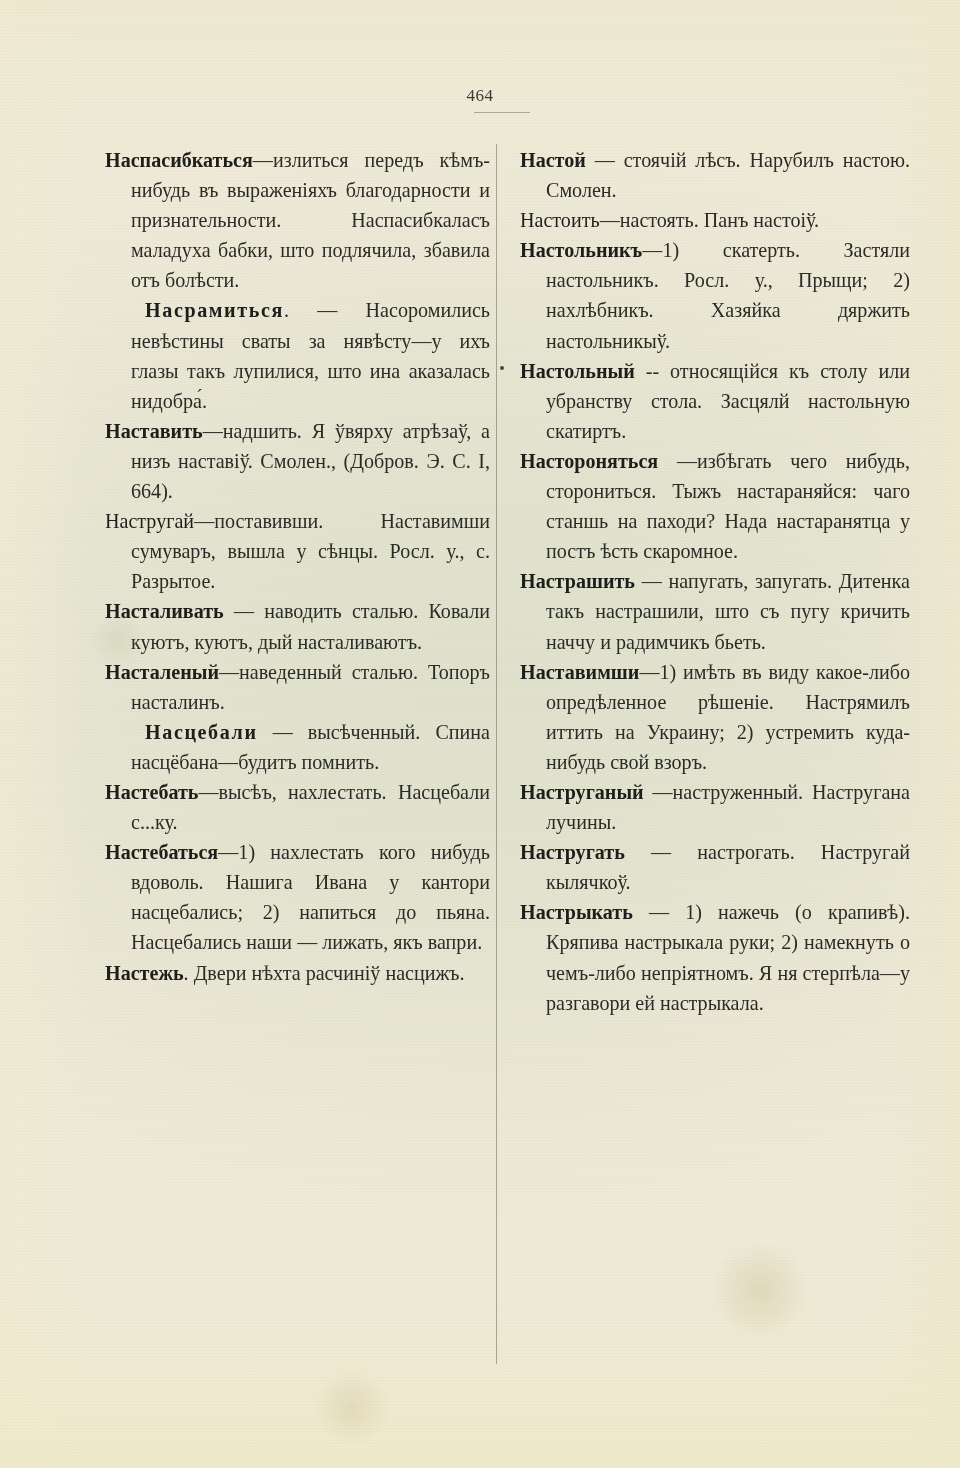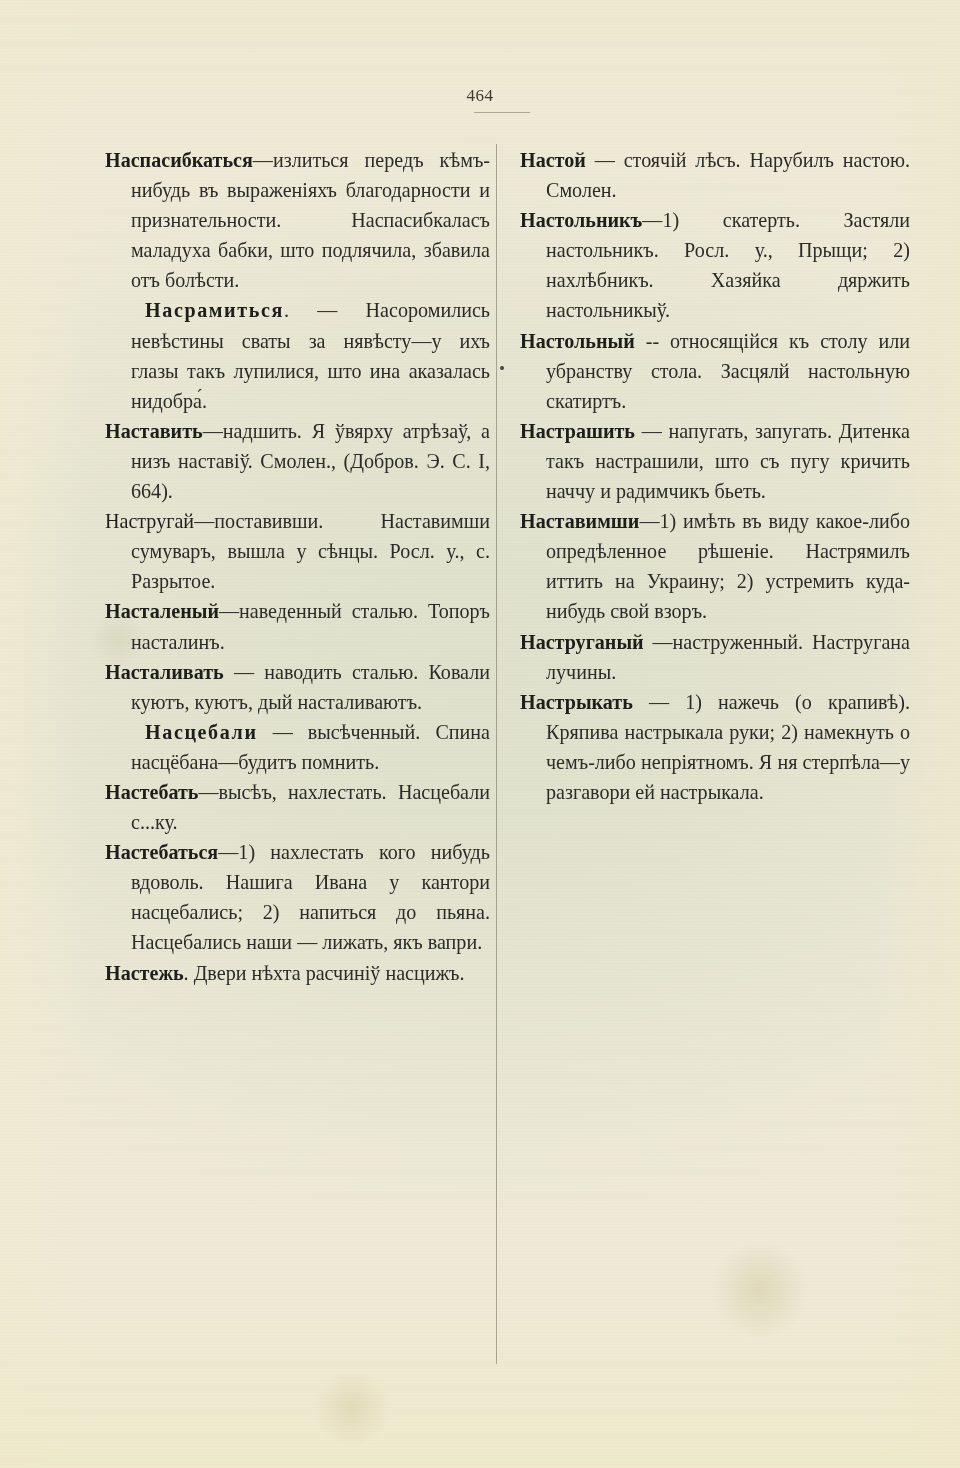--- a/index.html
+++ b/index.html
@@ -144,34 +144,37 @@
   <div class="col-rule"></div>
   <div class="bullet-mark"></div>
 
   <div class="columns">
 
     <div class="col col-left">
       <p class="entry"><span class="hw">Наспасибкаться</span><span>—излиться передъ кѣмъ-нибудь въ выраженіяхъ благодарности и признательности. Наспасибкаласъ маладуха бабки, што подлячила, збавила отъ болѣсти.</span></p>
       <p class="entry"><span class="hw tracked">Насрамиться</span><span>. — Насоромились невѣстины сваты за нявѣсту—у ихъ глазы такъ лупилися, што ина аказалась нидобра́.</span></p>
       <p class="entry"><span class="hw">Наставить</span><span>—надшить. Я ўвярху атрѣзаў, а низъ наставіў. Смолен., (Добров. Э. С. I, 664).</span></p>
       <p class="entry"><span class="hw sub">Настругай</span><span>—поставивши. Наставимши сумуваръ, вышла у сѣнцы. Росл. у., с. Разрытое.</span></p>
+      <p class="entry"><span class="hw">Насталивать</span><span> — наводить сталью. Ковали куютъ, куютъ, дый насталиваютъ.</span></p>
       <p class="entry"><span class="hw">Насталеный</span><span>—наведенный сталью. Топоръ насталинъ.</span></p>
-      <p class="entry"><span class="hw">Насталивать</span><span> — наводить сталью. Ковали куютъ, куютъ, дый насталиваютъ.</span></p>
       <p class="entry"><span class="hw tracked">Насцебали</span><span> — высѣченный. Спина насцёбана—будитъ помнить.</span></p>
       <p class="entry"><span class="hw">Настебать</span><span>—высѣъ, нахлестать. Насцебали с...ку.</span></p>
       <p class="entry"><span class="hw">Настебаться</span><span>—1) нахлестать кого нибудь вдоволь. Нашига Ивана у кантори насцебались; 2) напиться до пьяна. Насцебались наши — лижать, якъ вапри.</span></p>
       <p class="entry"><span class="hw">Настежь</span><span>. Двери нѣхта расчиніў насцижъ.</span></p>
     </div>
 
     <div class="col col-right">
       <p class="entry"><span class="hw">Настой</span><span> — стоячій лѣсъ. Нарубилъ настою. Смолен.</span></p>
+      <p class="entry"><span class="hw sub">Настоить</span><span>—настоять. Панъ настоіў.</span></p>
       <p class="entry"><span class="hw">Настольникъ</span><span>—1) скатерть. Застяли настольникъ. Росл. у., Прыщи; 2) нахлѣбникъ. Хазяйка дяржить настольникыў.</span></p>
       <p class="entry"><span class="hw">Настольный</span><span> -- относящійся къ столу или убранству стола. Засцялй настольную скатиртъ.</span></p>
+      <p class="entry"><span class="hw">Настороняться</span><span> —избѣгать чего нибудь, сторониться. Тыжъ настараняйся: чаго станшь на паходи? Нада настаранятца у постъ ѣсть скаромное.</span></p>
       <p class="entry"><span class="hw">Настрашить</span><span> — напугать, запугать. Дитенка такъ настрашили, што съ пугу кричить наччу и радимчикъ бьеть.</span></p>
       <p class="entry"><span class="hw">Наставимши</span><span>—1) имѣть въ виду какое-либо опредѣленное рѣшеніе. Настрямилъ иттить на Украину; 2) устремить куда-нибудь свой взоръ.</span></p>
       <p class="entry"><span class="hw">Наструганый</span><span> —наструженный. Настругана лучины.</span></p>
+      <p class="entry"><span class="hw">Настругать</span><span> — настрогать. Настругай кылячкоў.</span></p>
       <p class="entry"><span class="hw">Настрыкать</span><span> — 1) нажечь (о крапивѣ). Кряпива настрыкала руки; 2) намекнуть о чемъ-либо непріятномъ. Я ня стерпѣла—у разгавори ей настрыкала.</span></p>
     </div>
 
   </div>
 
   <div class="grain"></div>
 </div>
 
 </body></html>

